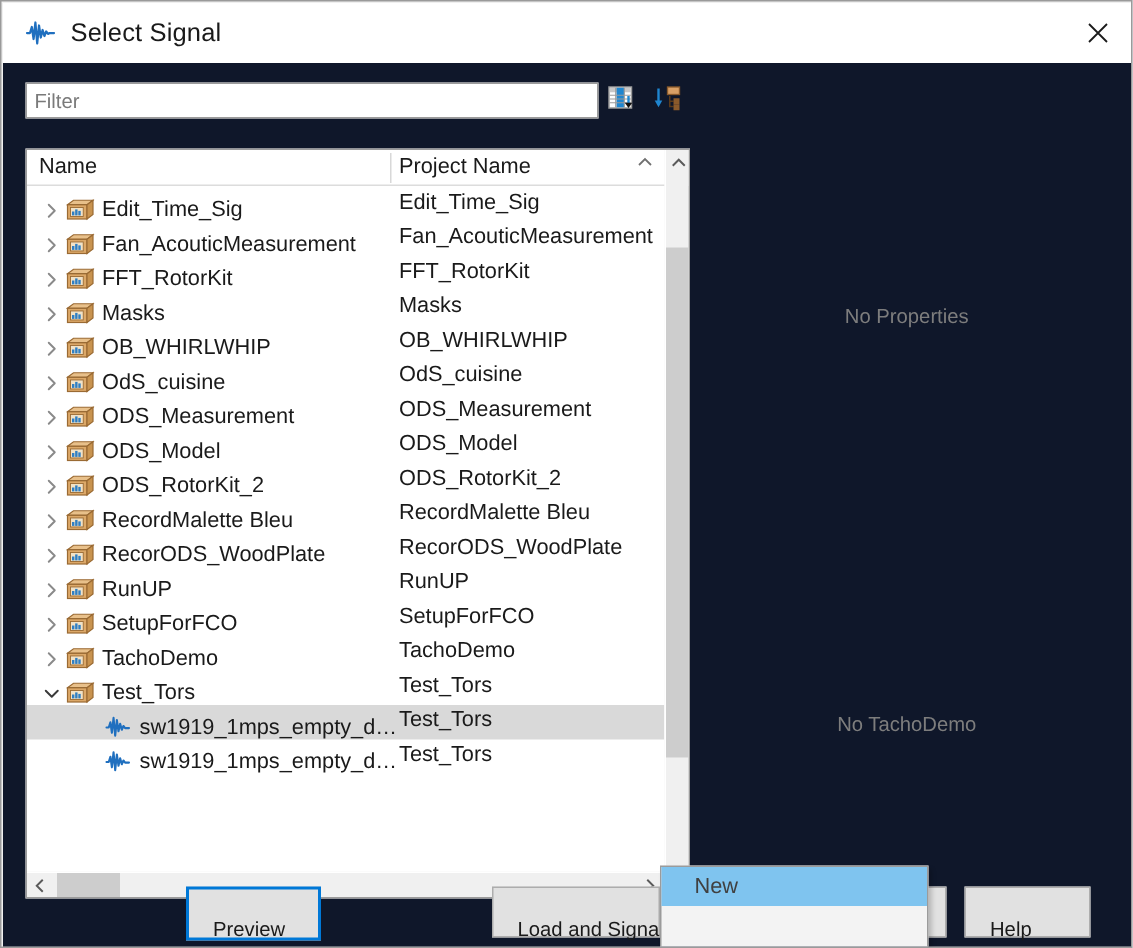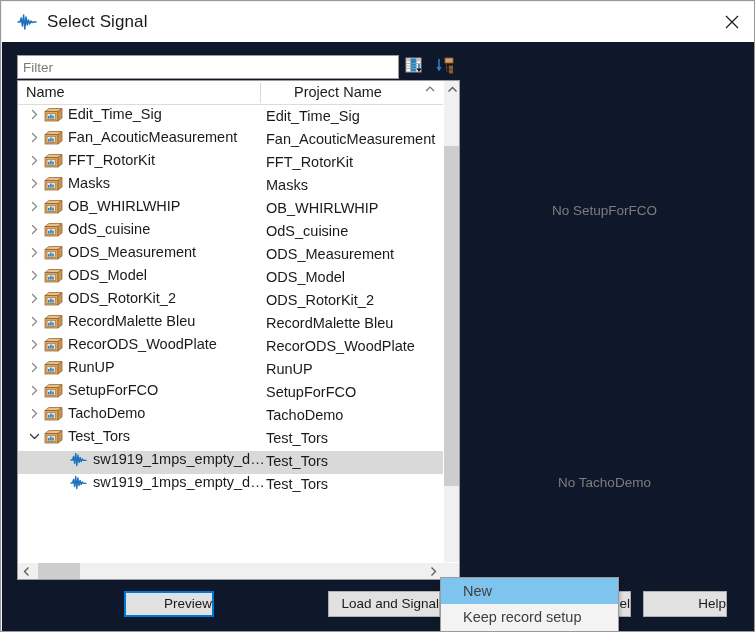--- a/index.html
+++ b/index.html
@@ -68,56 +68,56 @@
     top: 11px;
     width: 28px; height: 27px;
     display: flex; align-items: center; justify-content: center;
     cursor: pointer;
   }
   #sort-columns-icon { left: 400px; }
   #sort-tree-icon    { left: 430px; }
 
   
   #tree-panel {
-    position: absolute; left: 15px; top: 38px;
+    position: absolute; left: 15px; top: 57px;
     width: 443px; height: 500px;
     background: #ffffff;
     border: 1px solid #9b9b9b;
     overflow: hidden;
   }
   #tree-header {
     position: absolute; left: 0; top: 0;
     width: 441px; height: 24px;
     background: #ffffff;
     border-bottom: 1px solid #dcdcdc;
   }
   .col-head {
     position: absolute; top: 3px;
     font-size: 14.5px; color: #1a1a1a;
   }
   #col-name { left: 8px; }
-  #col-project { left: 248px; margin-left: 28px; }
+  #col-project { left: 248px; }
   #col-divider {
     position: absolute; left: 242px; top: 2px;
     width: 1px; height: 20px; background: #d8d8d8;
   }
   #header-caret {
     position: absolute; right: 22px; top: 1px;
     width: 14px; height: 14px;
   }
 
   #tree-rows {
     position: absolute; left: 0; top: 25px;
     width: 425px; height: 450px;
     overflow: hidden;
   }
   .tree-row {
     position: relative;
     height: 23px;
-    display: flex; align-items: flex-start;
+    display: flex; align-items: flex-end;
     cursor: default;
     white-space: nowrap;
   }
   .tree-row.selected { background: #d9d9d9; }
   .twisty {
     width: 16px; height: 16px;
     margin-left: 8px;
     display: flex; align-items: center; justify-content: center;
     cursor: pointer; flex: 0 0 auto;
   }
@@ -199,23 +199,23 @@
   
   .btn {
     position: absolute;
     height: 26px;
     background: #e1e1e1;
     border: 1px solid #adadad;
     font-family: "Liberation Sans", sans-serif;
     font-size: 13.5px;
     color: #1a1a1a;
     cursor: pointer;
-    padding: 0;
+    padding: 16px;
     line-height: 24px;
-    text-align: right;
+    text-align: left;
     white-space: nowrap;
   }
   .btn.default {
     border: 2px solid #0078d7;
     line-height: 22px;
   }
   #btn-preview       { left: 122px; top: 549px; width: 90px; }
   #btn-load-player   { left: 220px; top: 549px; width: 101px; }
   #btn-load-preview  { left: 326px; top: 549px; width: 112px; }
   #btn-cancel        { left: 545px; top: 549px; width: 84px; }
@@ -694,21 +694,21 @@
         <div id="hthumb"></div>
         <div class="arrow right">
           <svg width="9" height="11" viewBox="0 0 9 11">
               <path d="M2.5,1.5 L6.5,5.5 L2.5,9.5" stroke="#5a5a5a" stroke-width="1.3" fill="none"></path>
             </svg>
         </div>
       </div>
     </div>
 
     <div id="properties-panel">
-      <span class="empty-label">No SetupForFCO</span>
+      <span class="empty-label">No Properties</span>
     </div>
     <div id="comments-panel">
       <span class="empty-label">No TachoDemo</span>
     </div>
 
     <button class="btn default" id="btn-preview">Preview</button>
     <button class="btn" id="btn-load-preview">Load and Signal</button>
 
     <div id="split-postanalyze">
       <button id="btn-postanalyze">Post-Analyze</button>
@@ -719,16 +719,15 @@
       </div>
     </div>
 
     <button class="btn" id="btn-cancel">Cancel</button>
     <button class="btn" id="btn-help">Help</button>
 
   </div>
 
   <div id="dropdown-menu">
       <div class="menu-item highlighted">New</div>
-      <div class="menu-item">Keep record setup</div>
     </div>
 
 </div>
 
 </body></html>

